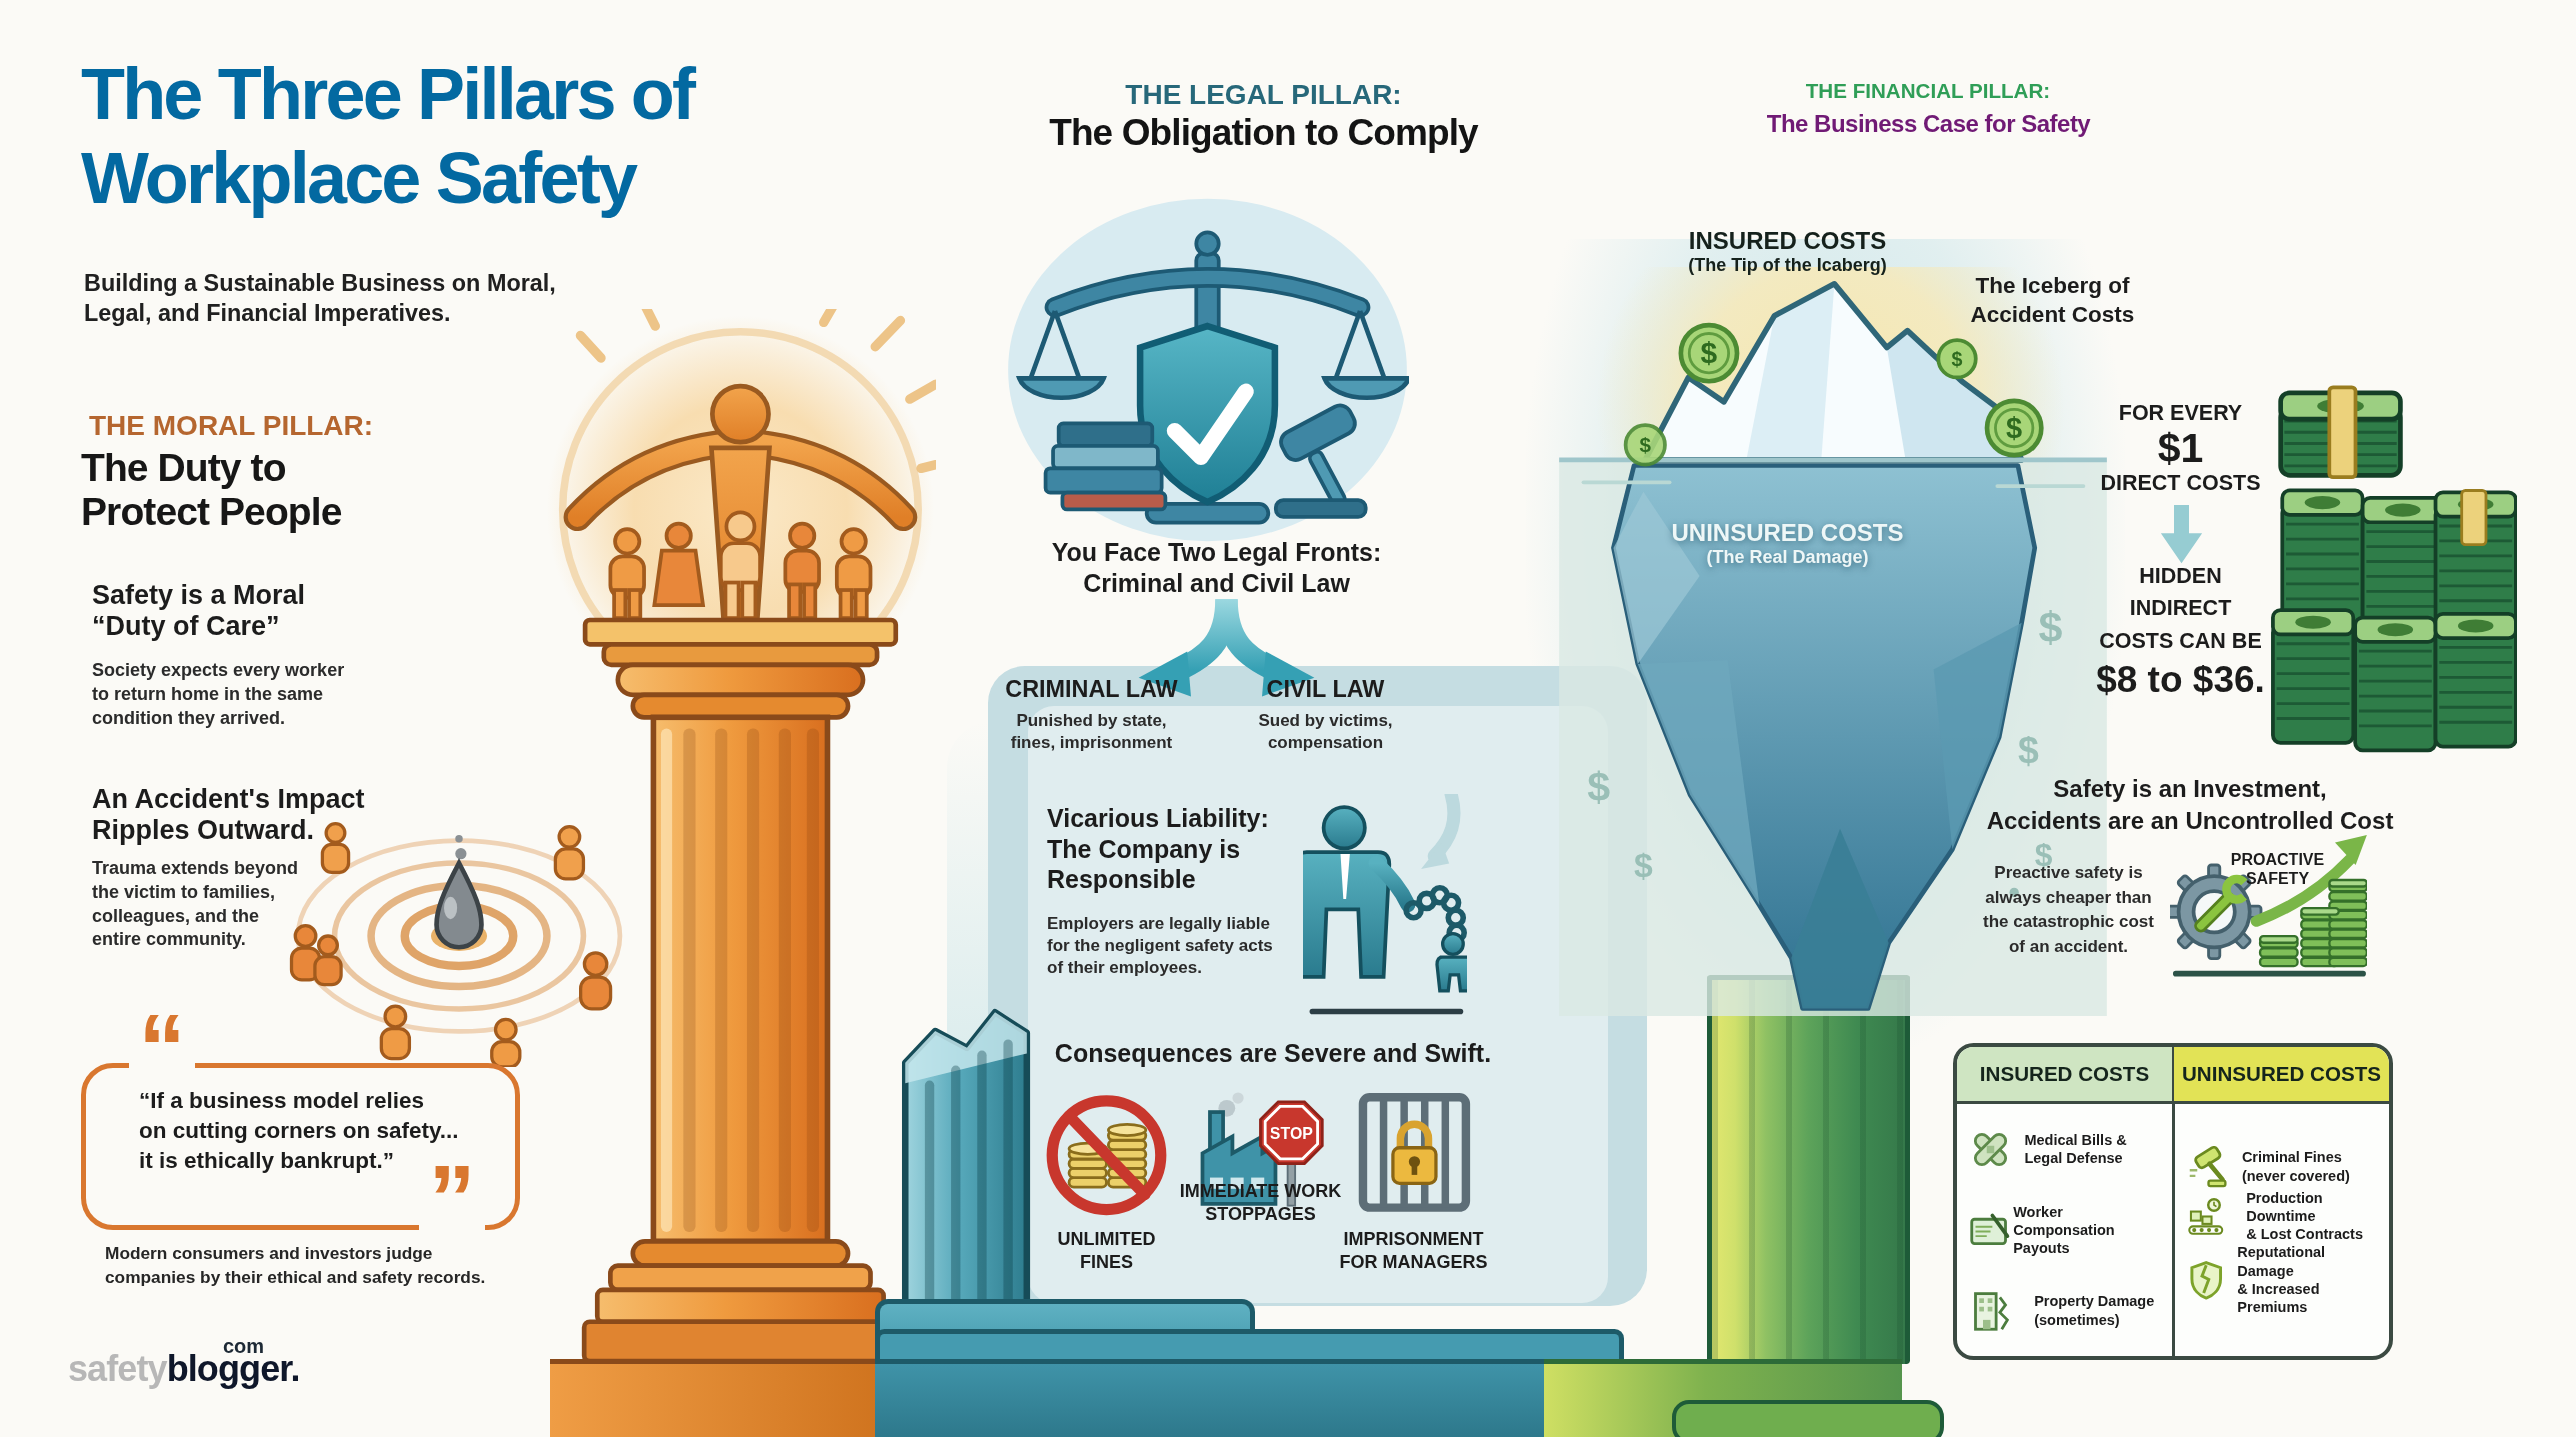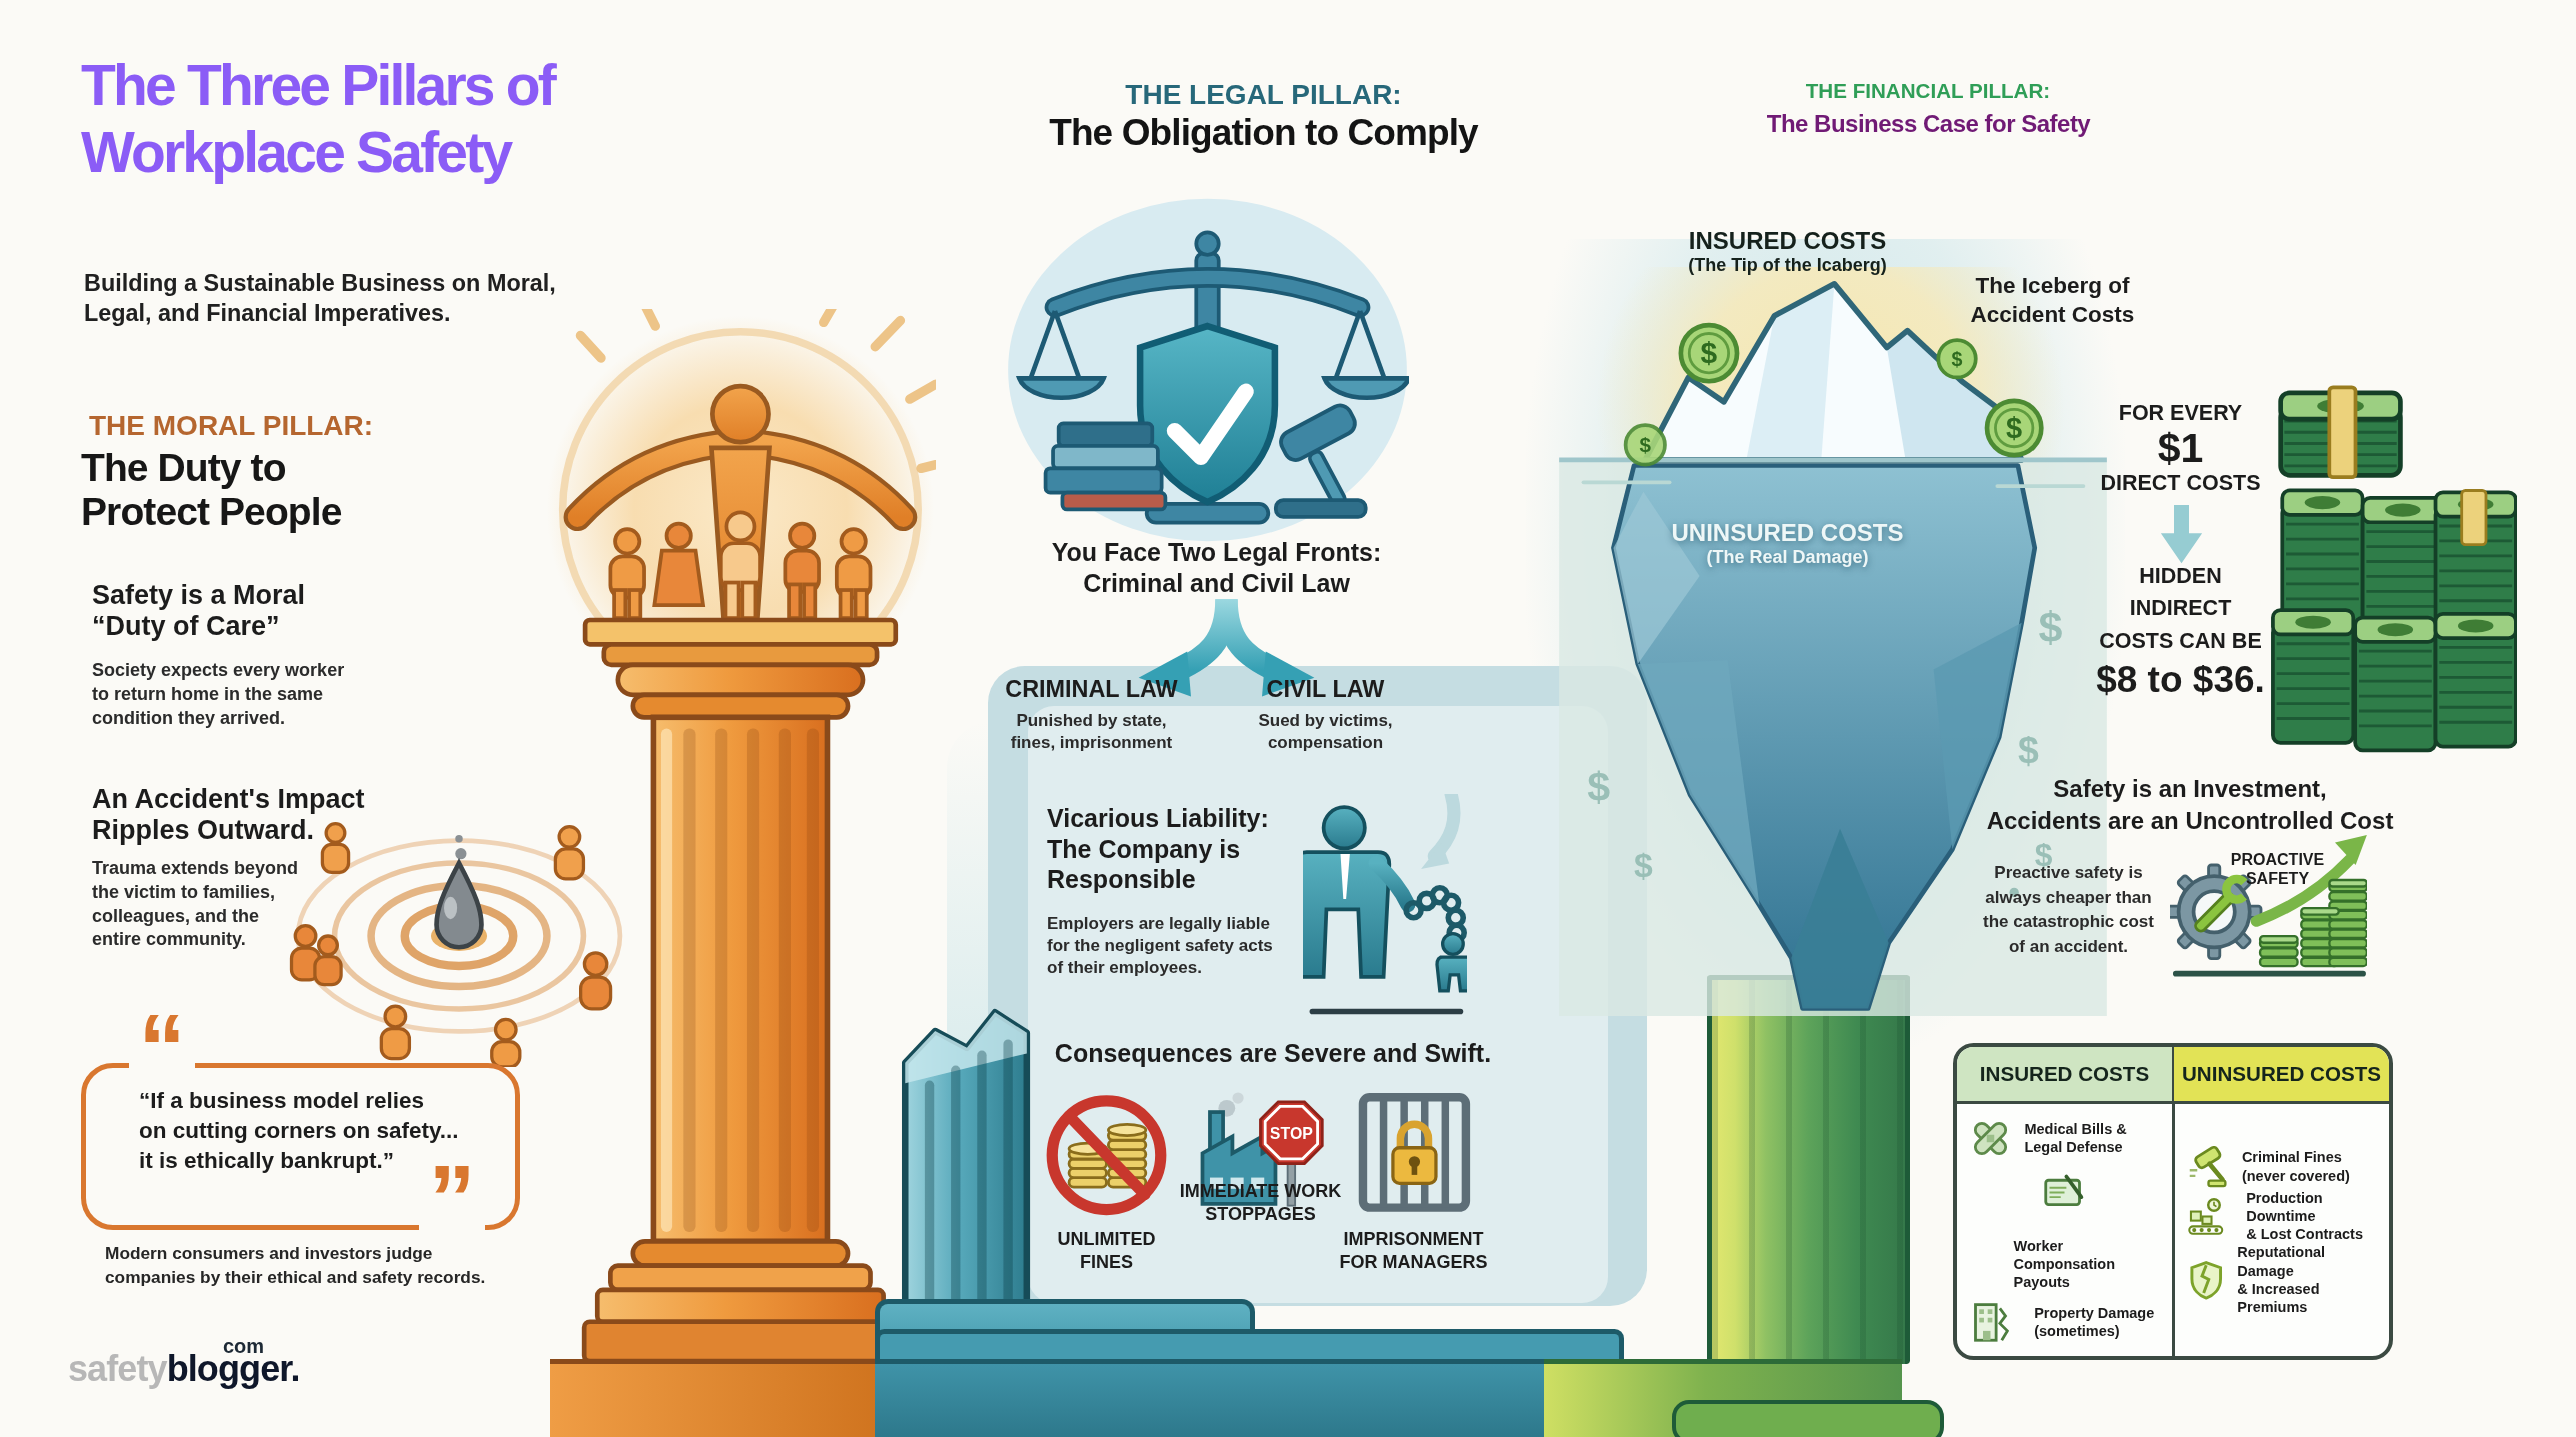--- a/index.html
+++ b/index.html
@@ -12,21 +12,21 @@
   svg text{font-family:"Liberation Sans",sans-serif;}
 </style>
 </head>
 <body>
 
 <div class="canvas">
 
   <div class="abs" style="left:1526px;top:239px;width:599px;height:824px;background:radial-gradient(ellipse at 50% 35%, rgba(199,228,233,.95) 0%, rgba(199,228,233,.5) 45%, rgba(199,228,233,0) 72%);"></div>
   <div class="abs" style="left:947px;top:721px;width:94px;height:599px;border-radius:47px;background:linear-gradient(180deg, rgba(190,224,229,0), rgba(190,224,229,.9));"></div>
 
-  <div class="abs pre b" style="left:81px;top:52px;width:880px;font-size:57px;line-height:1.17;letter-spacing:-2.8px;color:#8b5cf6;">The Three Pillars of
+  <div class="abs pre b" style="left:81px;top:52px;width:880px;font-size:72px;line-height:1.17;letter-spacing:-2.8px;color:#0369a1;">The Three Pillars of
 Workplace Safety</div>
   <div class="abs pre" style="left:84px;top:268px;width:768px;font-size:23.4px;line-height:1.3;font-weight:600;color:#202020;">Building a Sustainable Business on Moral,
 Legal, and Financial Imperatives.</div>
 
   <div class="abs b" style="left:82px;top:410px;font-size:28px;color:#b5662f;margin-left:7px;">THE MORAL PILLAR:</div>
   <div class="abs pre b" style="left:81px;top:446px;font-size:39px;line-height:1.12;letter-spacing:-0.9px;color:#171717;">The Duty to
 Protect People</div>
 
   <div class="abs pre b" style="left:92px;top:580px;font-size:27px;line-height:1.16;">Safety is a Moral
 “Duty of Care”</div>
@@ -557,21 +557,21 @@
       <div style="flex:1;border-right:3.7px solid #3b4a42;display:flex;flex-direction:column;justify-content:space-around;padding:7.5px 11.2px;">
         <div style="display:flex;align-items:center;gap:11.2px;">
           <svg width="45" height="45" viewBox="0 0 48 48">
             <rect x="4" y="17" width="40" height="14" rx="7" fill="#cfe3c0" stroke="#5d8a4a" stroke-width="3" transform="rotate(45 24 24)"></rect>
             <rect x="4" y="17" width="40" height="14" rx="7" fill="#cfe3c0" stroke="#5d8a4a" stroke-width="3" transform="rotate(-45 24 24)"></rect>
             <rect x="20" y="20" width="8" height="8" fill="#9cbf8a"></rect>
           </svg>
           <div class="pre b" style="font-size:14.5px;line-height:1.25;">Medical Bills &amp;
 Legal Defense</div>
         </div>
-        <div style="display:flex;align-items:center;gap:23px;flex-direction:column;">
+        <div style="display:flex;align-items:center;gap:0;">
           <svg width="45" height="45" viewBox="0 0 48 48">
             <rect x="4" y="12" width="36" height="26" rx="3" fill="#dff0d8" stroke="#4c7d3e" stroke-width="3"></rect>
             <g stroke="#7fae5a" stroke-width="2">
                 <line x1="8" y1="20" x2="26" y2="20"></line>
                 <line x1="8" y1="25" x2="24" y2="25"></line>
                 <line x1="8" y1="30" x2="20" y2="30"></line>
               </g>
             <line x1="26" y1="8" x2="42" y2="30" stroke="#35602c" stroke-width="4" stroke-linecap="round"></line>
           </svg>
           <div class="pre b" style="font-size:14.5px;line-height:1.25;">Worker

